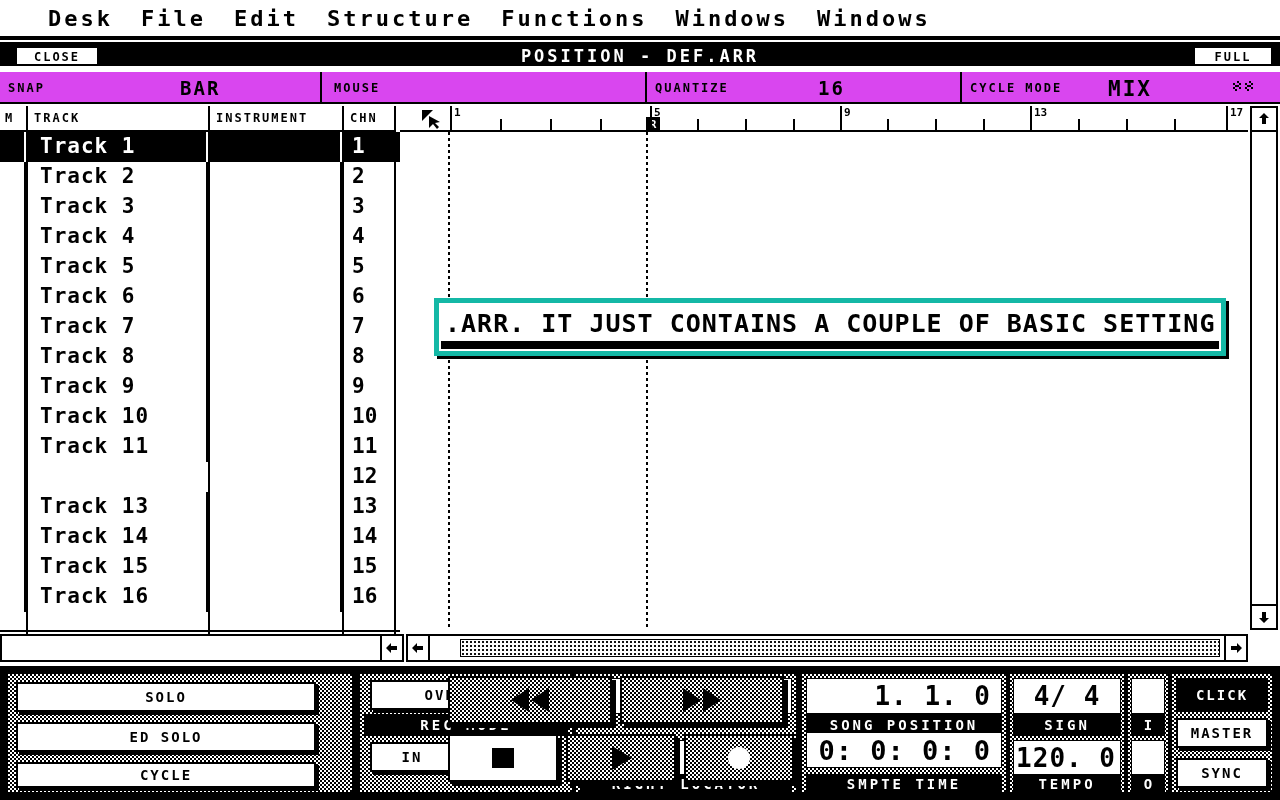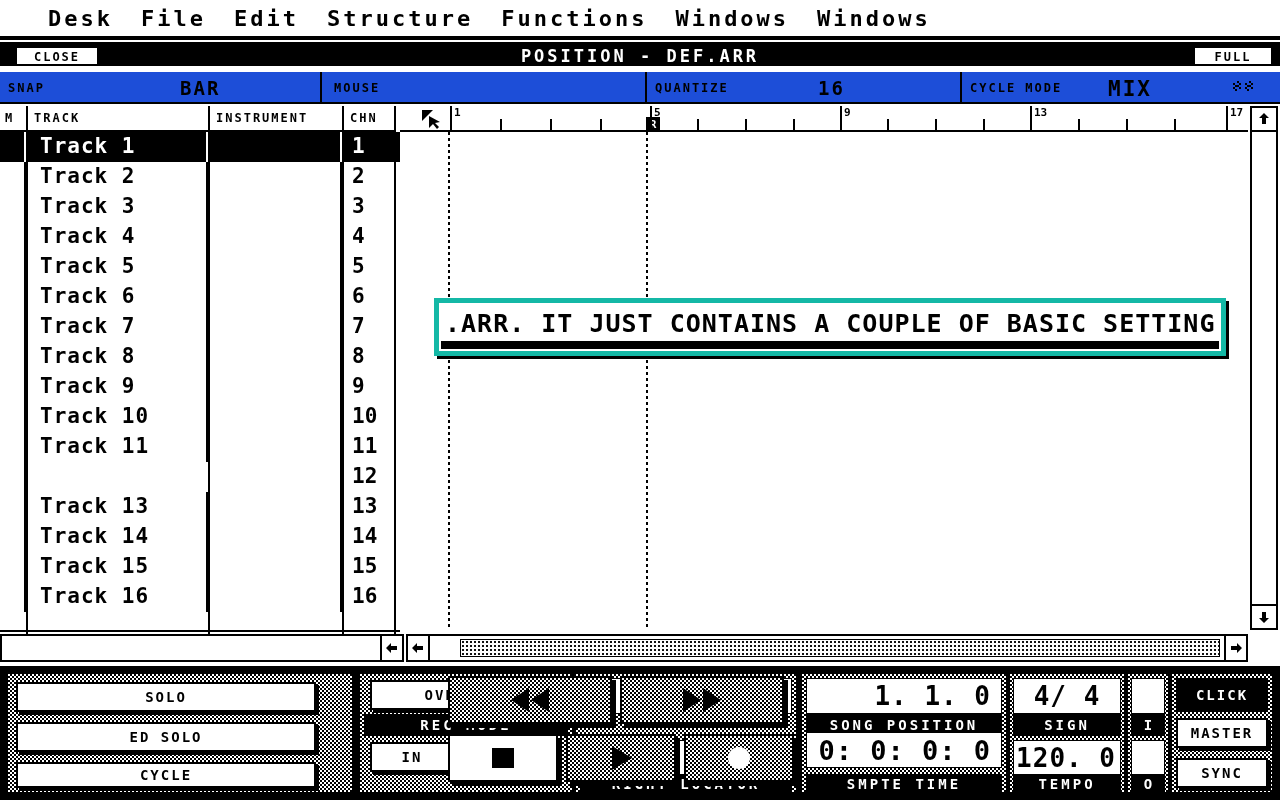--- a/index.html
+++ b/index.html
@@ -46,21 +46,21 @@
   .btn-full {
     position:absolute; right:8px; top:3px; width:78px; height:18px;
     background:#fff; color:#000; font-size:12px; font-weight:bold;
     letter-spacing:2px; text-align:center; line-height:18px;
     border:1px solid #000;
   }
 
   
   .toolbar {
     position:absolute; left:0; top:72px; width:1280px; height:32px;
-    background:#1d4ed8; border-bottom:2px solid #000;padding-left:42px;
+    background:#d946ef; border-bottom:2px solid #000;padding-left:42px;
   }
   .tb-div { position:absolute; top:0; width:2px; height:30px; background:#000; }
   .tb-label {
     position:absolute; font-size:12px; font-weight:bold; letter-spacing:2px;
     color:#000; top:9px; font-family:"DejaVu Sans Mono", monospace;
   }
   .tb-value {
     position:absolute; font-size:19px; font-weight:bold; letter-spacing:2px;
     color:#000; top:5px; font-family:"DejaVu Sans Mono", monospace;
   }

